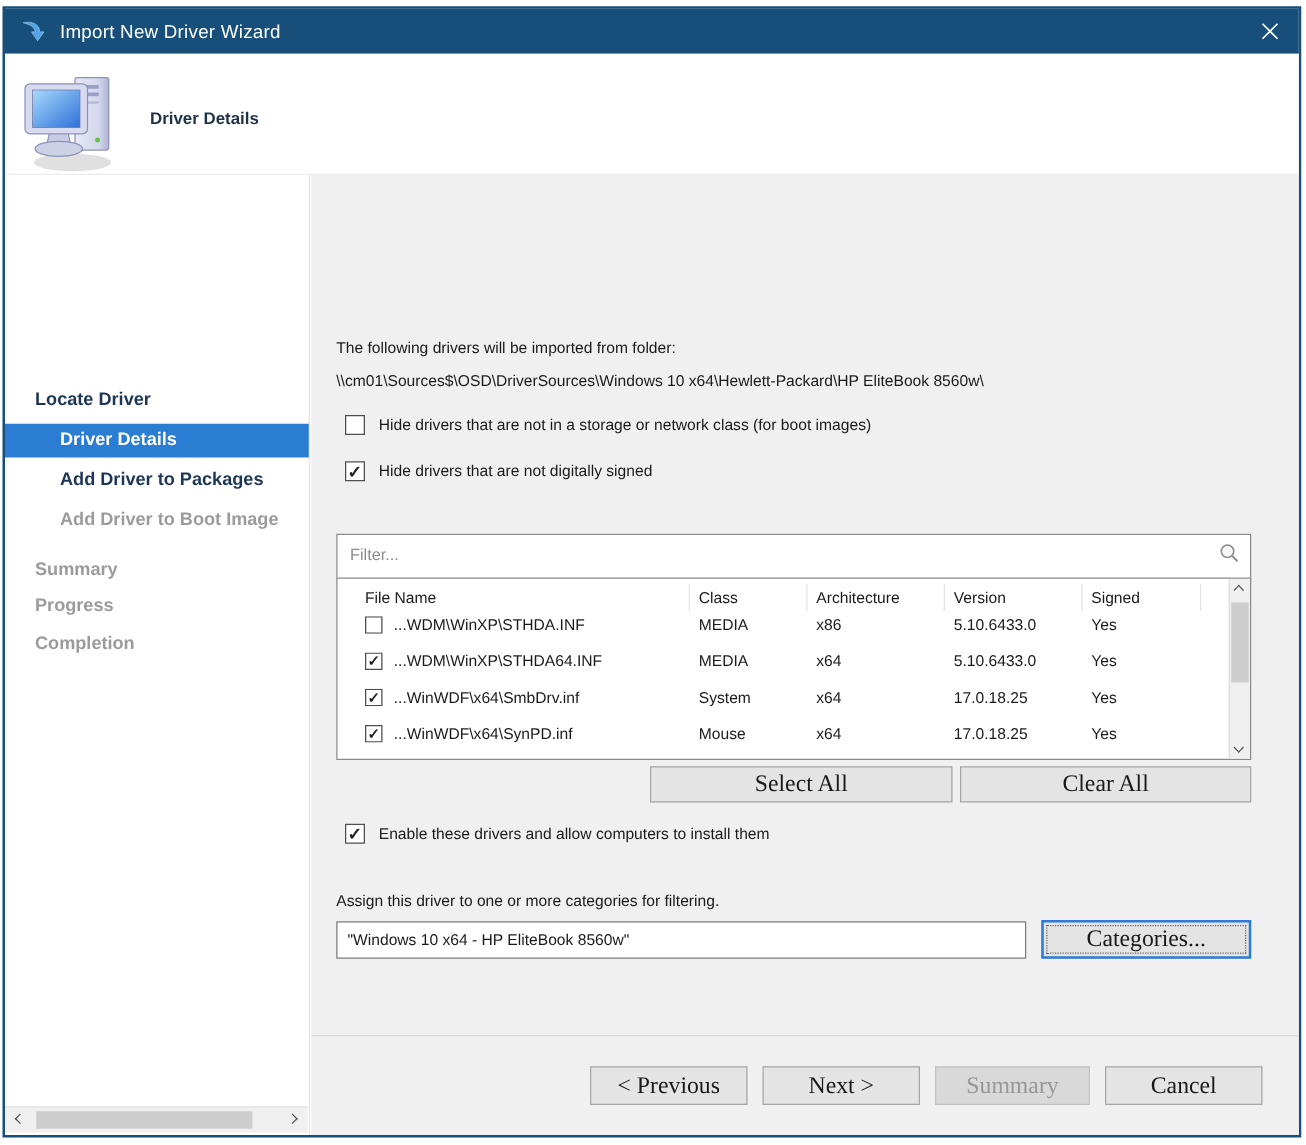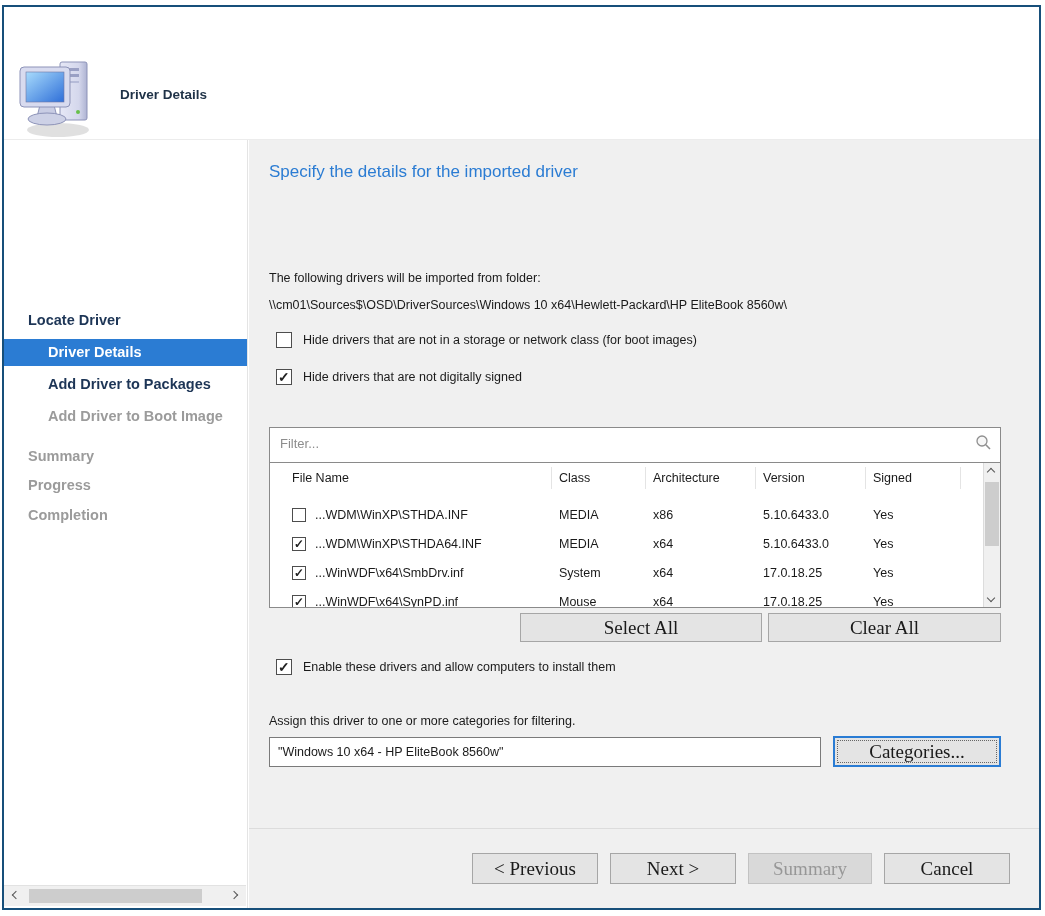--- a/index.html
+++ b/index.html
@@ -52,21 +52,21 @@
   
   .tbl{left:20px;top:322px;width:732px;height:146px;background:#fff;border:1px solid #8a8a8a;box-sizing:border-box;overflow:hidden}
   .thead{display:flex;height:30px;align-items:center;font-size:12.5px;color:#1a1a1a}
   .th{box-sizing:border-box;border-right:1px solid #e4e4e4;height:22px;line-height:22px;padding-left:7px;flex:none}
   .c-file{width:282px;padding-left:22px}
   .c-class{width:94px}
   .c-arch{width:110px}
   .c-ver{width:110px}
   .c-sig{width:95px}
   .trows{position:absolute;left:0;top:30px;right:17px}
-  .trow{display:flex;height:29px;align-items:flex-end;font-size:12.5px;color:#1a1a1a}
+  .trow{display:flex;height:29px;align-items:flex-start;font-size:12.5px;color:#1a1a1a}
   .td{box-sizing:border-box;padding-left:7px;flex:none;white-space:nowrap;overflow:hidden}
   .td.c-file{display:flex;align-items:center;padding-left:22px}
   .td.c-file .fn{margin-left:9px}
   .vscroll{position:absolute;right:0;top:0;bottom:0;width:17px;background:#f0f0f0;border-left:1px solid #dcdcdc;box-sizing:border-box}
   .vs-up{position:absolute;left:4px;top:6px}
   .vs-down{position:absolute;left:4px;bottom:6px}
   .vs-thumb{position:absolute;left:1px;right:1px;top:19px;height:64px;background:#cdcdcd}
 
   
   .btn{position:absolute;background:#e4e4e4;border:1px solid #a6a6a6;box-sizing:border-box;font-family:Liberation Serif, serif;font-size:19px;color:#1a1a1a;display:flex;align-items:center;justify-content:center;cursor:pointer}
@@ -89,20 +89,33 @@
   .chev.down{transform:rotate(45deg)}
   .chev.left{transform:rotate(135deg)}
   .chev.right{transform:rotate(-45deg)}
   .chev.sm{width:5px;height:5px;border-width:1.5px}
 </style>
 </head>
 <body>
 
 <div class="window">
 
+  <div class="titlebar">
+    <span class="tb-icon">
+      <svg width="20" height="19" viewBox="0 0 20 19">
+        <path d="M1.5 2.2 C9 0.6 14.6 3.6 14.8 9.5 L18.2 9.5 L13.1 16.6 L8.2 9.5 L11.3 9.5 C10.6 5.4 7 3.6 1.5 2.2 Z" fill="#54a3e4" stroke="#8ec4ec" stroke-width="0.6"></path>
+      </svg>
+    </span>
+    <span class="tb-title">Import New Driver Wizard</span>
+    <span class="tb-close">
+      <svg width="14" height="14" viewBox="0 0 14 14">
+          <path d="M1 1 L13 13 M13 1 L1 13" stroke="#fff" stroke-width="1.4"></path>
+        </svg>
+    </span>
+  </div>
 
   <div class="header">
     <span class="hd-icon">
       <svg width="80" height="83" viewBox="0 0 80 83">
         <defs>
           <linearGradient id="scr" x1="0" y1="0" x2="1" y2="1">
             <stop offset="0" stop-color="#a8dbfc"></stop>
               <stop offset="1" stop-color="#2f6fd8"></stop>
           </linearGradient>
           <linearGradient id="twr" x1="0" y1="0" x2="1" y2="0">
@@ -137,21 +150,20 @@
 
     <div class="hscroll">
       <span class="hs-left chev left sm"></span>
       <span class="hs-thumb"></span>
       <span class="hs-right chev right sm"></span>
     </div>
   </div>
 
   <div class="content">
 
-    <div class="heading">Specify the details for the imported driver</div>
 
     <div class="folder-label">The following drivers will be imported from folder:</div>
     <div class="folder-path">\\cm01\Sources$\OSD\DriverSources\Windows 10 x64\Hewlett-Packard\HP EliteBook 8560w\</div>
 
     <div class="cbrow row2">
       <span class="cb checked"></span>
       <span class="txt">Hide drivers that are not digitally signed</span>
     </div>
     <div class="cbrow row1">
       <span class="cb"></span>

